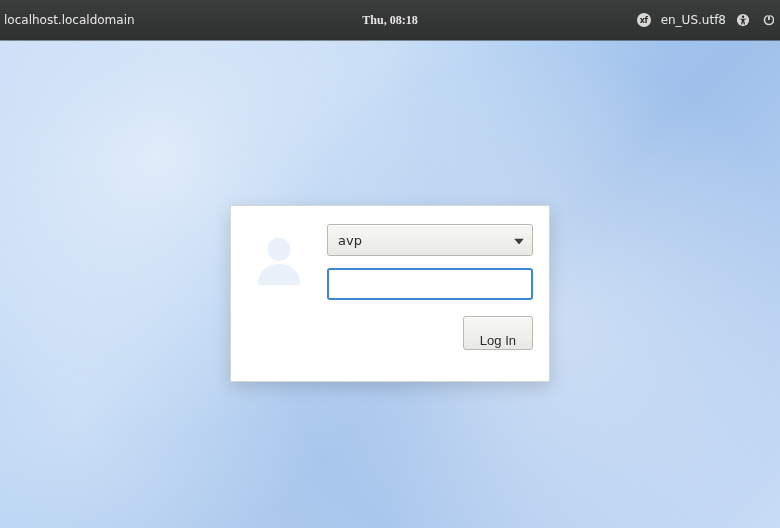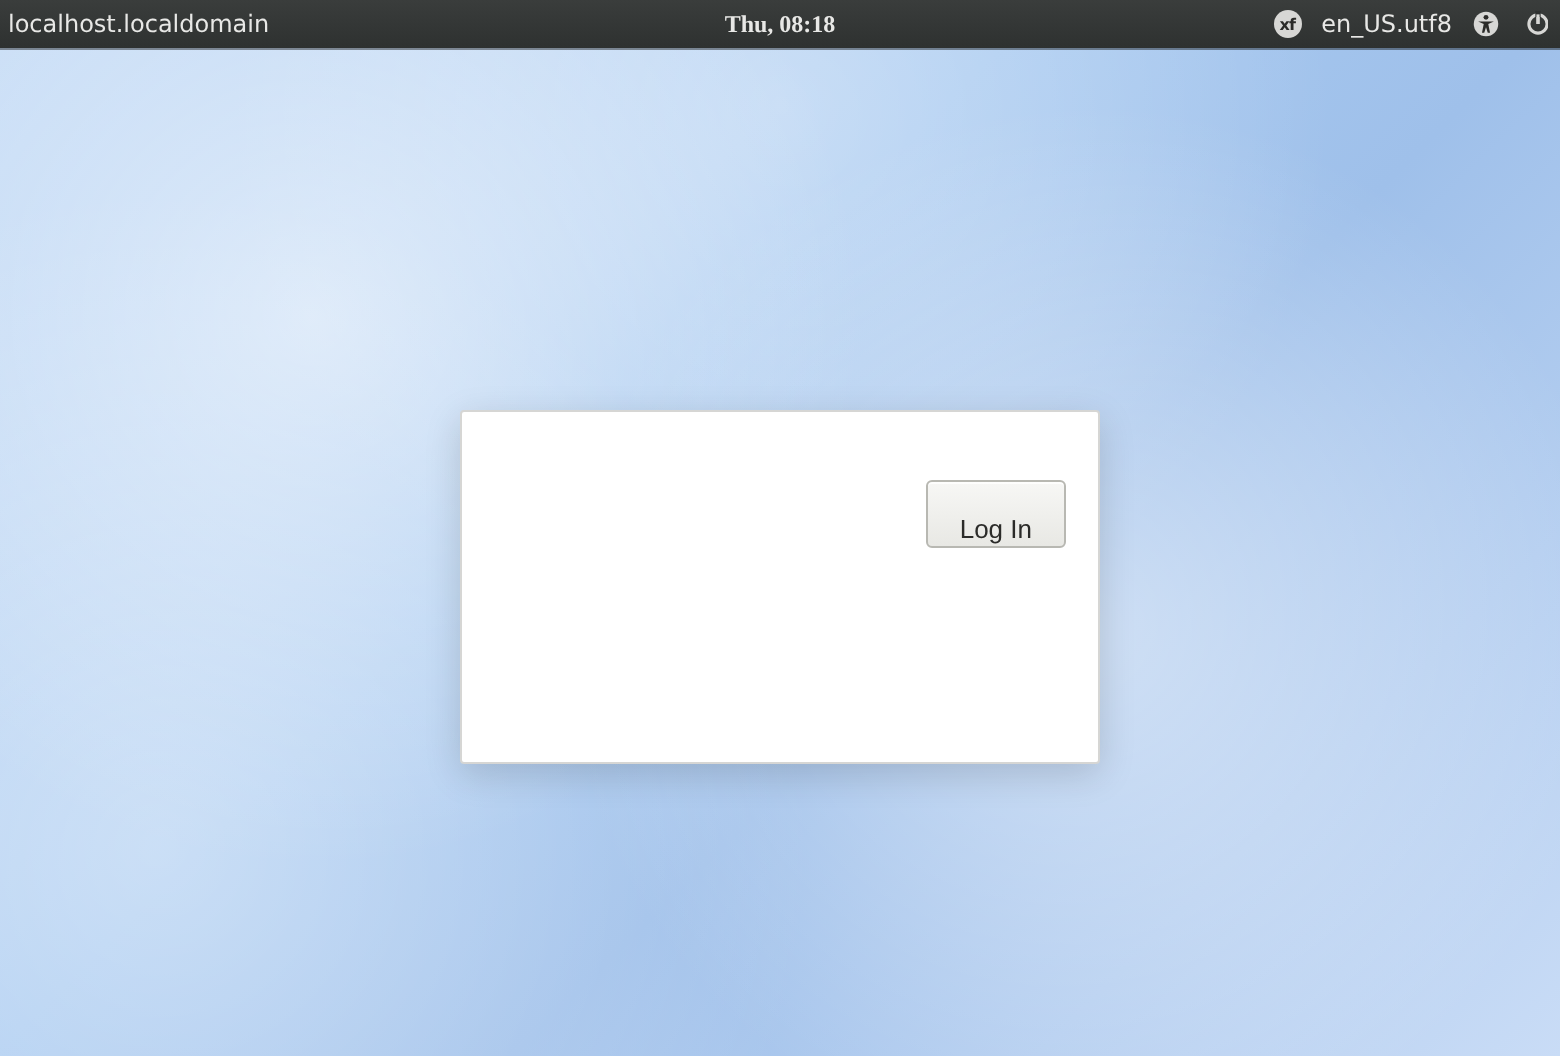--- a/index.html
+++ b/index.html
@@ -13,21 +13,21 @@
       radial-gradient(circle at 70% 60%, rgba(255,255,255,0.45) 0%, rgba(255,255,255,0.0) 42%),
       radial-gradient(circle at 50% 10%, rgba(255,255,255,0.35) 0%, rgba(255,255,255,0.0) 45%),
       radial-gradient(circle at 10% 80%, rgba(255,255,255,0.4) 0%, rgba(255,255,255,0.0) 40%),
       linear-gradient(135deg, #c6dcf6 0%, #a7c9f0 40%, #9fc0ea 60%, #c9dcf6 100%);
   }
 
   
   .topbar {
     position: absolute;
     top: 0; left: 0; right: 0;
-    height: 24px;
+    height: 40px;
     background: linear-gradient(#3a3d3c, #2e3130);
     color: #e8e8e6;
     display: flex;
     align-items: center;
     font-size: 12px;
     padding: 0 6px 0 2px;
     box-shadow: 0 1px 0 rgba(0,0,0,0.4);
   }
   .topbar .hostname { flex: 0 0 auto; padding-left: 2px; font-weight: 400; }
   .topbar .center {
@@ -153,18 +153,37 @@
           <circle cx="8" cy="8" r="5.2" fill="none" stroke="#d7d7d5" stroke-width="1.8"></circle>
           <line x1="8" y1="2.5" x2="8" y2="8" stroke="#d7d7d5" stroke-width="1.8"></line>
           <line x1="8" y1="0.5" x2="8" y2="4" stroke="#2e3130" stroke-width="3"></line>
           <line x1="8" y1="2.5" x2="8" y2="8" stroke="#d7d7d5" stroke-width="1.8"></line>
         </svg>
       </span>
     </span>
   </div>
 
   <div class="login-card">
+    <div class="login-row">
+      <div class="avatar">
+        <svg width="62" height="62" viewBox="0 0 64 64">
+          <circle cx="32" cy="21" r="12" fill="#eaf1fb"></circle>
+          <path d="M10 58 C10 42 22 36 32 36 C42 36 54 42 54 58 Z" fill="#eaf1fb"></path>
+        </svg>
+      </div>
+      <div class="fields">
+        <div class="user-select">
+          <span>avp</span>
+          <span class="chev">
+            <svg width="10" height="6" viewBox="0 0 10 6">
+                <path d="M0 0 L10 0 L5 6 Z" fill="#3d3d3b"></path>
+              </svg>
+          </span>
+        </div>
+        <input type="password" class="pw-input" autofocus="" value="" style="">
+      </div>
+    </div>
     <div class="actions">
       <button class="login-btn">Log In</button>
     </div>
   </div>
 
 </div>
 
 </body></html>

